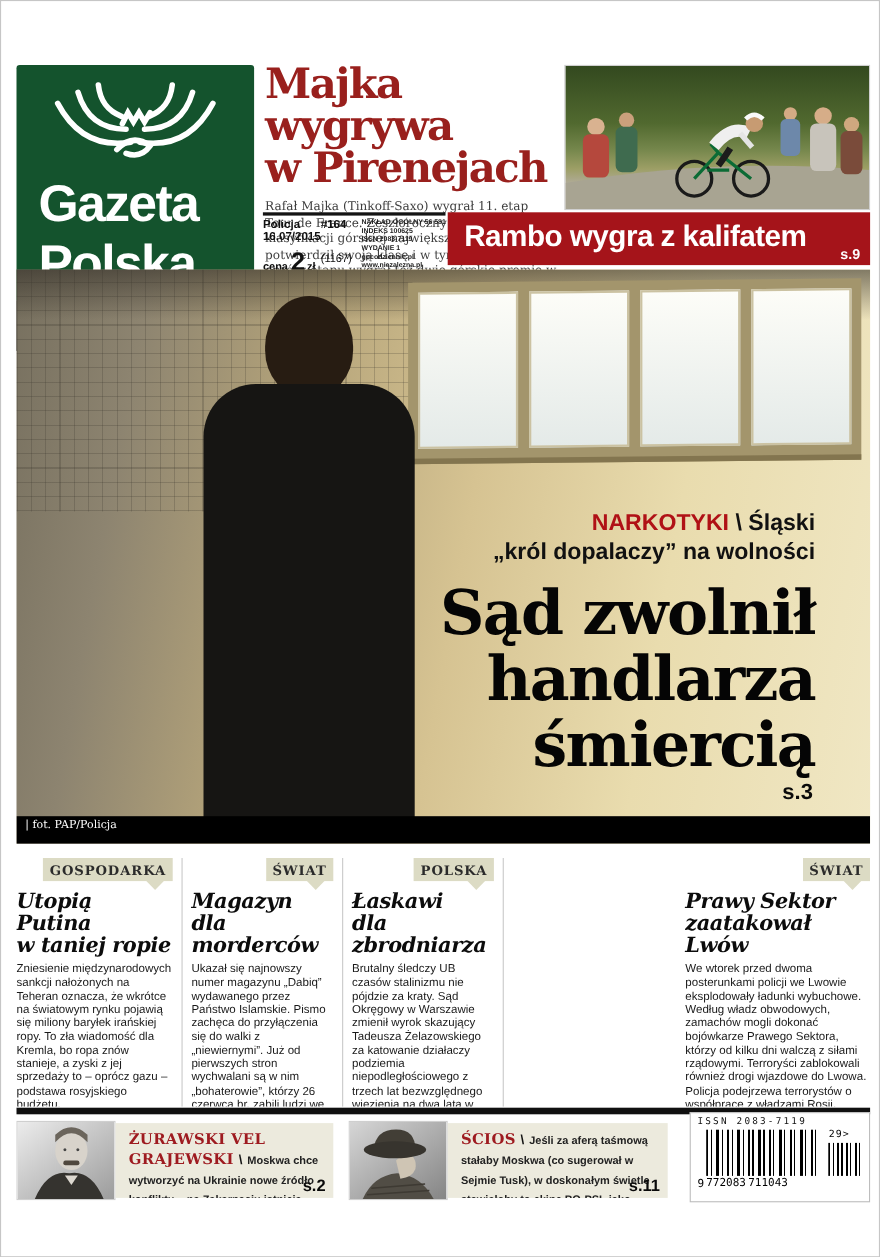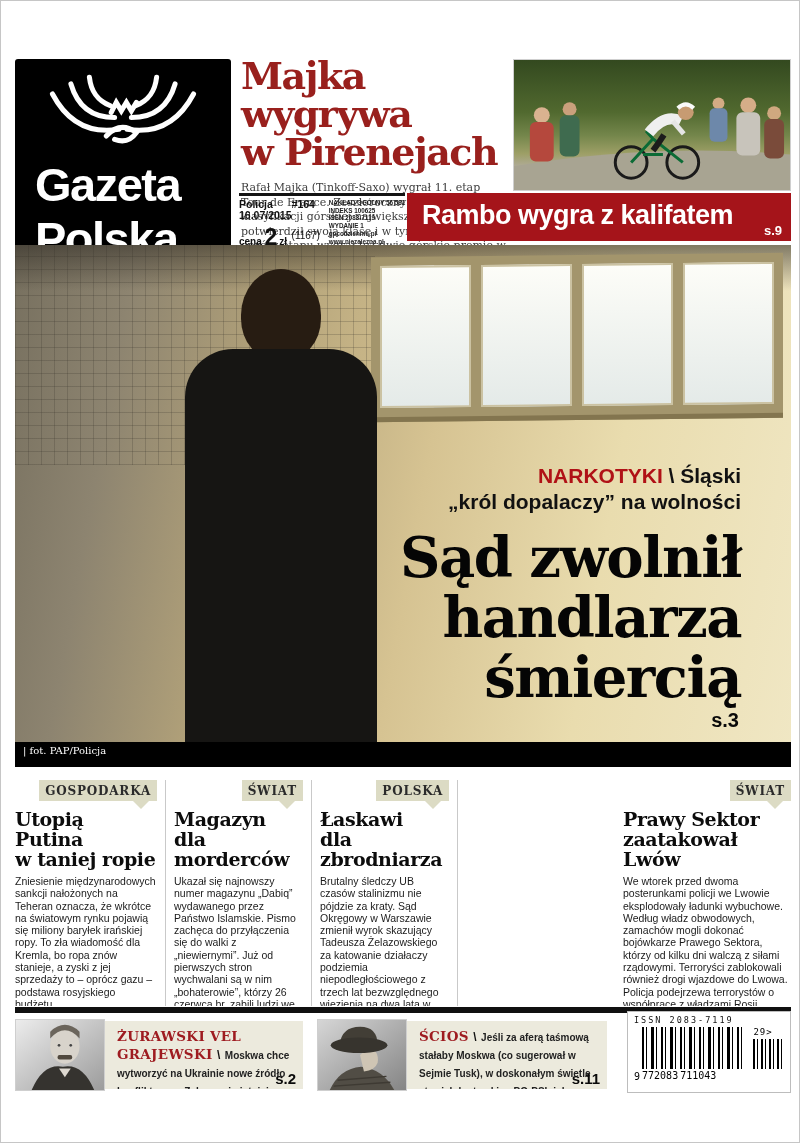--- a/index.html
+++ b/index.html
@@ -1,21 +1,21 @@
 <!DOCTYPE html>
 <html><head>
 <meta charset="utf-8">
 <style>
   html,body{margin:0;padding:0;background:#fff;}
   .page{position:relative;width:800px;height:1143px;background:#fff;border:1px solid #c6c6c6;box-sizing:border-box;overflow:hidden;font-family:"Liberation Sans","DejaVu Sans",sans-serif;}
   .serif{font-family:"DejaVu Serif","Liberation Serif",serif;}
   .framed{border:1px solid #cfcfcf;box-sizing:border-box;}
 
   
-  .masthead{position:absolute;left:14px;top:58px;width:216px;height:214px;background:#000000;border-radius:3px 3px 0 0;}
+  .masthead{position:absolute;left:14px;top:58px;width:216px;height:214px;background:#14532d;border-radius:3px 3px 0 0;}
   .m-eagle{position:absolute;left:24px;top:8px;width:168px;height:96px;}
   .m-line{position:absolute;left:0;width:216px;color:#fff;font-weight:bold;font-size:47px;letter-spacing:-1.5px;padding-left:20px;box-sizing:border-box;}
   .m-line1{top:98px;}
   .m-line2{top:152px;}
   .m-tagline{position:absolute;left:14px;top:272px;width:216px;height:46px;background:#111;color:#fff;font-weight:bold;font-size:30px;text-align:center;line-height:46px;}
 
   
   .top-story{position:absolute;left:240px;top:56px;width:266px;}
   .ts-headline{color:#99201d;font-weight:bold;font-size:38px;line-height:38px;letter-spacing:-1.5px;}
   .ts-body{margin:10px 0 0 0;font-size:11px;line-height:14.6px;color:#3d3d3d;font-weight:500;}
@@ -58,21 +58,21 @@
   .photo-credit{position:absolute;left:0;bottom:0;width:100%;height:25px;background:#000;color:#fff;font-size:10px;line-height:18px;padding-left:8px;box-sizing:border-box;font-family:"DejaVu Serif","Liberation Serif",serif;}
 
   
   .cols{position:absolute;left:14px;top:779px;width:776px;height:226px;display:flex;}
   .col{display:flex;flex-direction:column;box-sizing:border-box;overflow:hidden;align-items:flex-end;}
   .col1{width:150px;padding-right:8px;}
   .col2,.col3{width:146px;border-left:1px solid #c9c9c9;padding:0 8px;}
   .col4{flex:1;border-left:1px solid #c9c9c9;padding-left:8px;}
   .col-label{position:relative;background:#dcdbc4;color:#2b2b2b;font-family:"DejaVu Serif","Liberation Serif",serif;font-weight:bold;font-size:12px;letter-spacing:0.8px;padding:4px 6px 3px 6px;}
   .col-label::after{content:"";position:absolute;right:8px;top:100%;border-left:8px solid transparent;border-right:8px solid transparent;border-top:8px solid #dcdbc4;}
-  .col-headline{font-family:"DejaVu Serif","Liberation Serif",serif;font-weight:bold;font-size:19px;line-height:20px;letter-spacing:-0.4px;color:#0c0c0c;margin:8px 0 6px 0;}
+  .col-headline{font-family:"DejaVu Serif","Liberation Serif",serif;font-weight:bold;font-size:19px;line-height:20px;letter-spacing:-0.4px;color:#0c0c0c;margin:8px 0 6px 0;font-style:italic;}
   .col-body{font-size:10.5px;line-height:12.3px;color:#1a1a1a;font-weight:500;}
   .col4-row{display:flex;gap:0;}
   .col4-text{width:168px;flex:none;}
   .photo-lviv{position:relative;flex:1;height:182px;margin-top:6px;overflow:hidden;background:linear-gradient(180deg,#8c3f2a 0%,#a04a30 55%,#a4937d 68%,#b1a391 100%);}
   .photo-lviv svg{position:absolute;left:0;top:0;width:100%;height:100%;}
   .lviv-credit{position:absolute;right:3px;bottom:3px;color:#fff;font-size:6px;opacity:0.85;}
 
   .divider{position:absolute;left:14px;top:1006px;width:776px;height:6px;background:#101010;}
 
   

